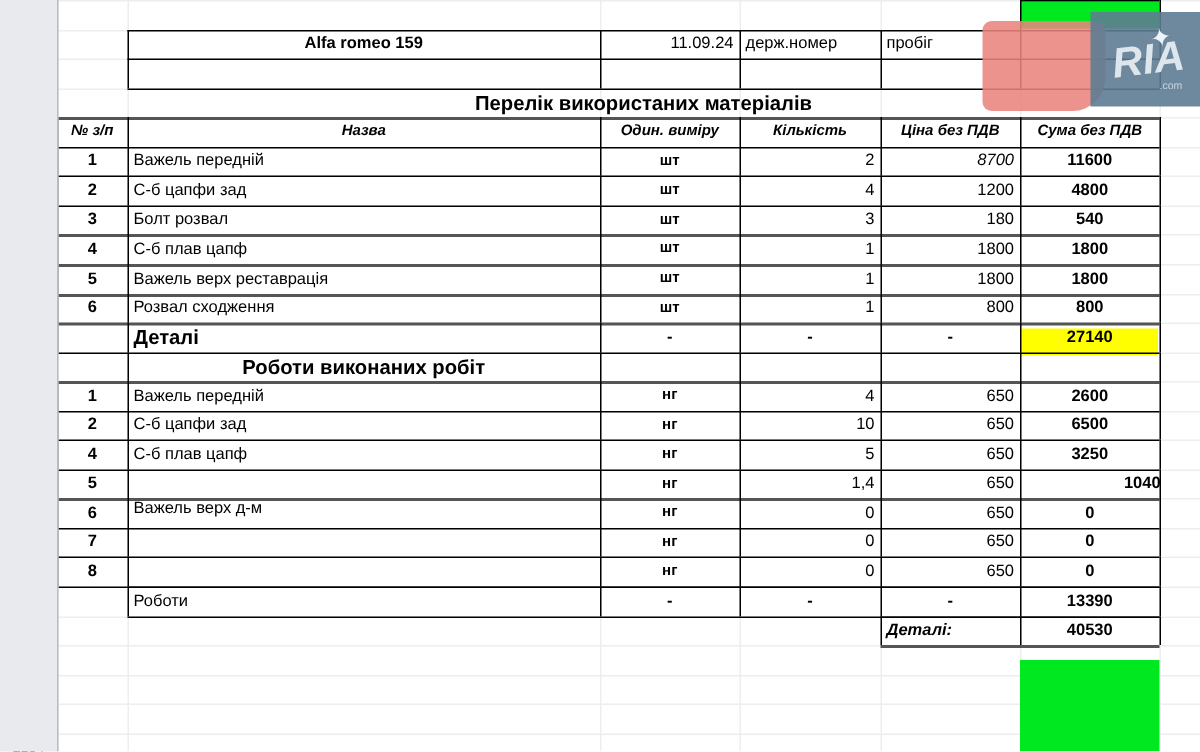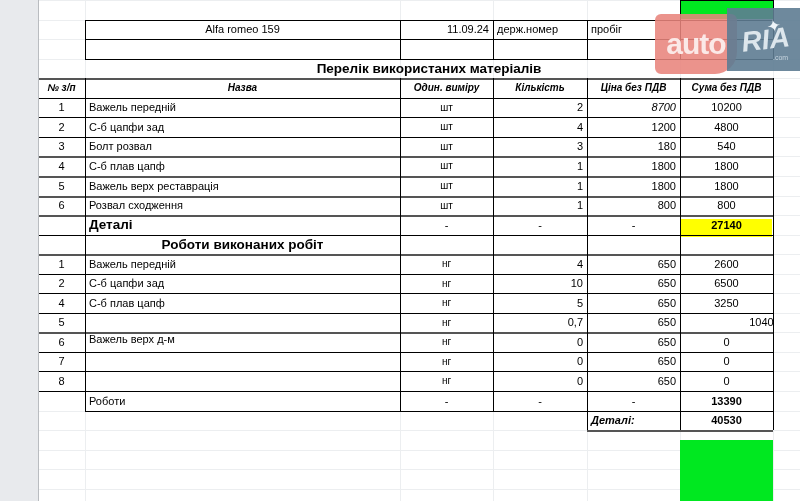--- a/index.html
+++ b/index.html
@@ -35,21 +35,21 @@
   .fill-green{background:#00e820;}
   .fill-yellow{background:#ffff00;}
 
   
   .cell{
     position:absolute;box-sizing:border-box;z-index:2;
     display:flex;align-items:center;
     padding:0 4px;white-space:nowrap;overflow:hidden;
     font-size:11px;line-height:1;background:transparent;
   }
-  .c-center{justify-content:center;text-align:center;}
+  .c-center{justify-content:center;text-align:center;font-weight:bold;}
   .c-right{justify-content:flex-end;text-align:right;}
   .c-left{justify-content:flex-start;text-align:left;}
   .bold{font-weight:bold;}
   .bi{font-weight:bold;font-style:italic;}
   .big{font-size:13.5px;font-weight:bold;}
   .sm{font-size:10px;}
 
   
   .bd{position:absolute;z-index:3;background:#000;}
   .bd-h{height:1px;}
@@ -298,21 +298,21 @@
       <div class="cell c-center bi sm" style="left: 85px; width: 315px; top: 78px; height: 20px;">Назва</div>
       <div class="cell c-center bi sm" style="left: 400px; width: 93px; top: 78px; height: 20px;">Один. виміру</div>
       <div class="cell c-center bi sm" style="left: 493px; width: 94px; top: 78px; height: 20px;">Кількість</div>
       <div class="cell c-center bi sm" style="left: 587px; width: 93px; top: 78px; height: 20px;">Ціна без ПДВ</div>
       <div class="cell c-center bi sm" style="left: 680px; width: 93px; top: 78px; height: 20px;">Сума без ПДВ</div>
       <div class="cell c-center" style="left: 38px; width: 47px; top: 98px; height: 19px;">1</div>
       <div class="cell c-left" style="left: 85px; width: 315px; top: 98px; height: 19px;">Важель передній</div>
       <div class="cell c-center sm" style="left: 400px; width: 93px; top: 98px; height: 19px;">шт</div>
       <div class="cell c-right" style="left: 493px; width: 94px; top: 98px; height: 19px;">2</div>
       <div class="cell c-right" style="left: 587px; width: 93px; top: 98px; height: 19px; font-style: italic;">8700</div>
-      <div class="cell c-center" style="left: 680px; width: 93px; top: 98px; height: 19px;">10200</div>
+      <div class="cell c-center" style="left: 680px; width: 93px; top: 98px; height: 19px;">11600</div>
       <div class="cell c-center" style="left: 38px; width: 47px; top: 117px; height: 20px;">2</div>
       <div class="cell c-left" style="left: 85px; width: 315px; top: 117px; height: 20px;">С-б  цапфи зад</div>
       <div class="cell c-center sm" style="left: 400px; width: 93px; top: 117px; height: 20px;">шт</div>
       <div class="cell c-right" style="left: 493px; width: 94px; top: 117px; height: 20px;">4</div>
       <div class="cell c-right" style="left: 587px; width: 93px; top: 117px; height: 20px;">1200</div>
       <div class="cell c-center" style="left: 680px; width: 93px; top: 117px; height: 20px;">4800</div>
       <div class="cell c-center" style="left: 38px; width: 47px; top: 137px; height: 19px;">3</div>
       <div class="cell c-left" style="left: 85px; width: 315px; top: 137px; height: 19px;">Болт розвал</div>
       <div class="cell c-center sm" style="left: 400px; width: 93px; top: 137px; height: 19px;">шт</div>
       <div class="cell c-right" style="left: 493px; width: 94px; top: 137px; height: 19px;">3</div>
@@ -356,21 +356,21 @@
       <div class="cell c-center" style="left: 680px; width: 93px; top: 274px; height: 19px;">6500</div>
       <div class="cell c-center" style="left: 38px; width: 47px; top: 293px; height: 20px;">4</div>
       <div class="cell c-left" style="left: 85px; width: 315px; top: 293px; height: 20px;">С-б плав цапф</div>
       <div class="cell c-center sm" style="left: 400px; width: 93px; top: 293px; height: 20px;">нг</div>
       <div class="cell c-right" style="left: 493px; width: 94px; top: 293px; height: 20px;">5</div>
       <div class="cell c-right" style="left: 587px; width: 93px; top: 293px; height: 20px;">650</div>
       <div class="cell c-center" style="left: 680px; width: 93px; top: 293px; height: 20px;">3250</div>
       <div class="cell c-center" style="left: 38px; width: 47px; top: 313px; height: 19px;">5</div>
       <div class="cell c-left" style="left: 85px; width: 315px; top: 330px; height: 19px;">Важель верх д-м</div>
       <div class="cell c-center sm" style="left: 400px; width: 93px; top: 313px; height: 19px;">нг</div>
-      <div class="cell c-right" style="left: 493px; width: 94px; top: 313px; height: 19px;">0,7</div>
+      <div class="cell c-right" style="left: 493px; width: 94px; top: 313px; height: 19px;">1,4</div>
       <div class="cell c-right" style="left: 587px; width: 93px; top: 313px; height: 19px;">650</div>
       <div class="cell c-center" style="left: 680px; width: 93px; top: 313px; height: 19px; margin-left: 35px;">1040</div>
       <div class="cell c-center" style="left: 38px; width: 47px; top: 332px; height: 20px;">6</div>
       <div class="cell c-left" style="left: 85px; width: 315px; top: 332px; height: 20px;"></div>
       <div class="cell c-center sm" style="left: 400px; width: 93px; top: 332px; height: 20px;">нг</div>
       <div class="cell c-right" style="left: 493px; width: 94px; top: 332px; height: 20px;">0</div>
       <div class="cell c-right" style="left: 587px; width: 93px; top: 332px; height: 20px;">650</div>
       <div class="cell c-center" style="left: 680px; width: 93px; top: 332px; height: 20px;">0</div>
       <div class="cell c-center" style="left: 38px; width: 47px; top: 352px; height: 19px;">7</div>
       <div class="cell c-left" style="left: 85px; width: 315px; top: 352px; height: 19px;"></div>
@@ -418,20 +418,19 @@
       <div class="rowhead" style="top: 391px; height: 20px;">2129</div>
       <div class="rowhead" style="top: 411px; height: 19px;">2130</div>
       <div class="rowhead" style="top: 430px; height: 20px;">2131</div>
       <div class="rowhead" style="top: 450px; height: 19px;">2132</div>
       <div class="rowhead" style="top: 469px; height: 20px;">2133</div>
       <div class="rowhead" style="top: 489px; height: 19px;">2134</div>
     </div>
 
   <div id="wm" style="left:655px;top:2px;width:150px;height:78px;">
     <div class="auto-box"></div>
-    <div class="auto-text">auto</div>
     <div class="ria-box"></div>
     <div class="ria-text">RIA</div>
     <div class="ria-star">✦</div>
     <div class="ria-com">.com</div>
   </div>
 
 </div>
 
 </body></html>

